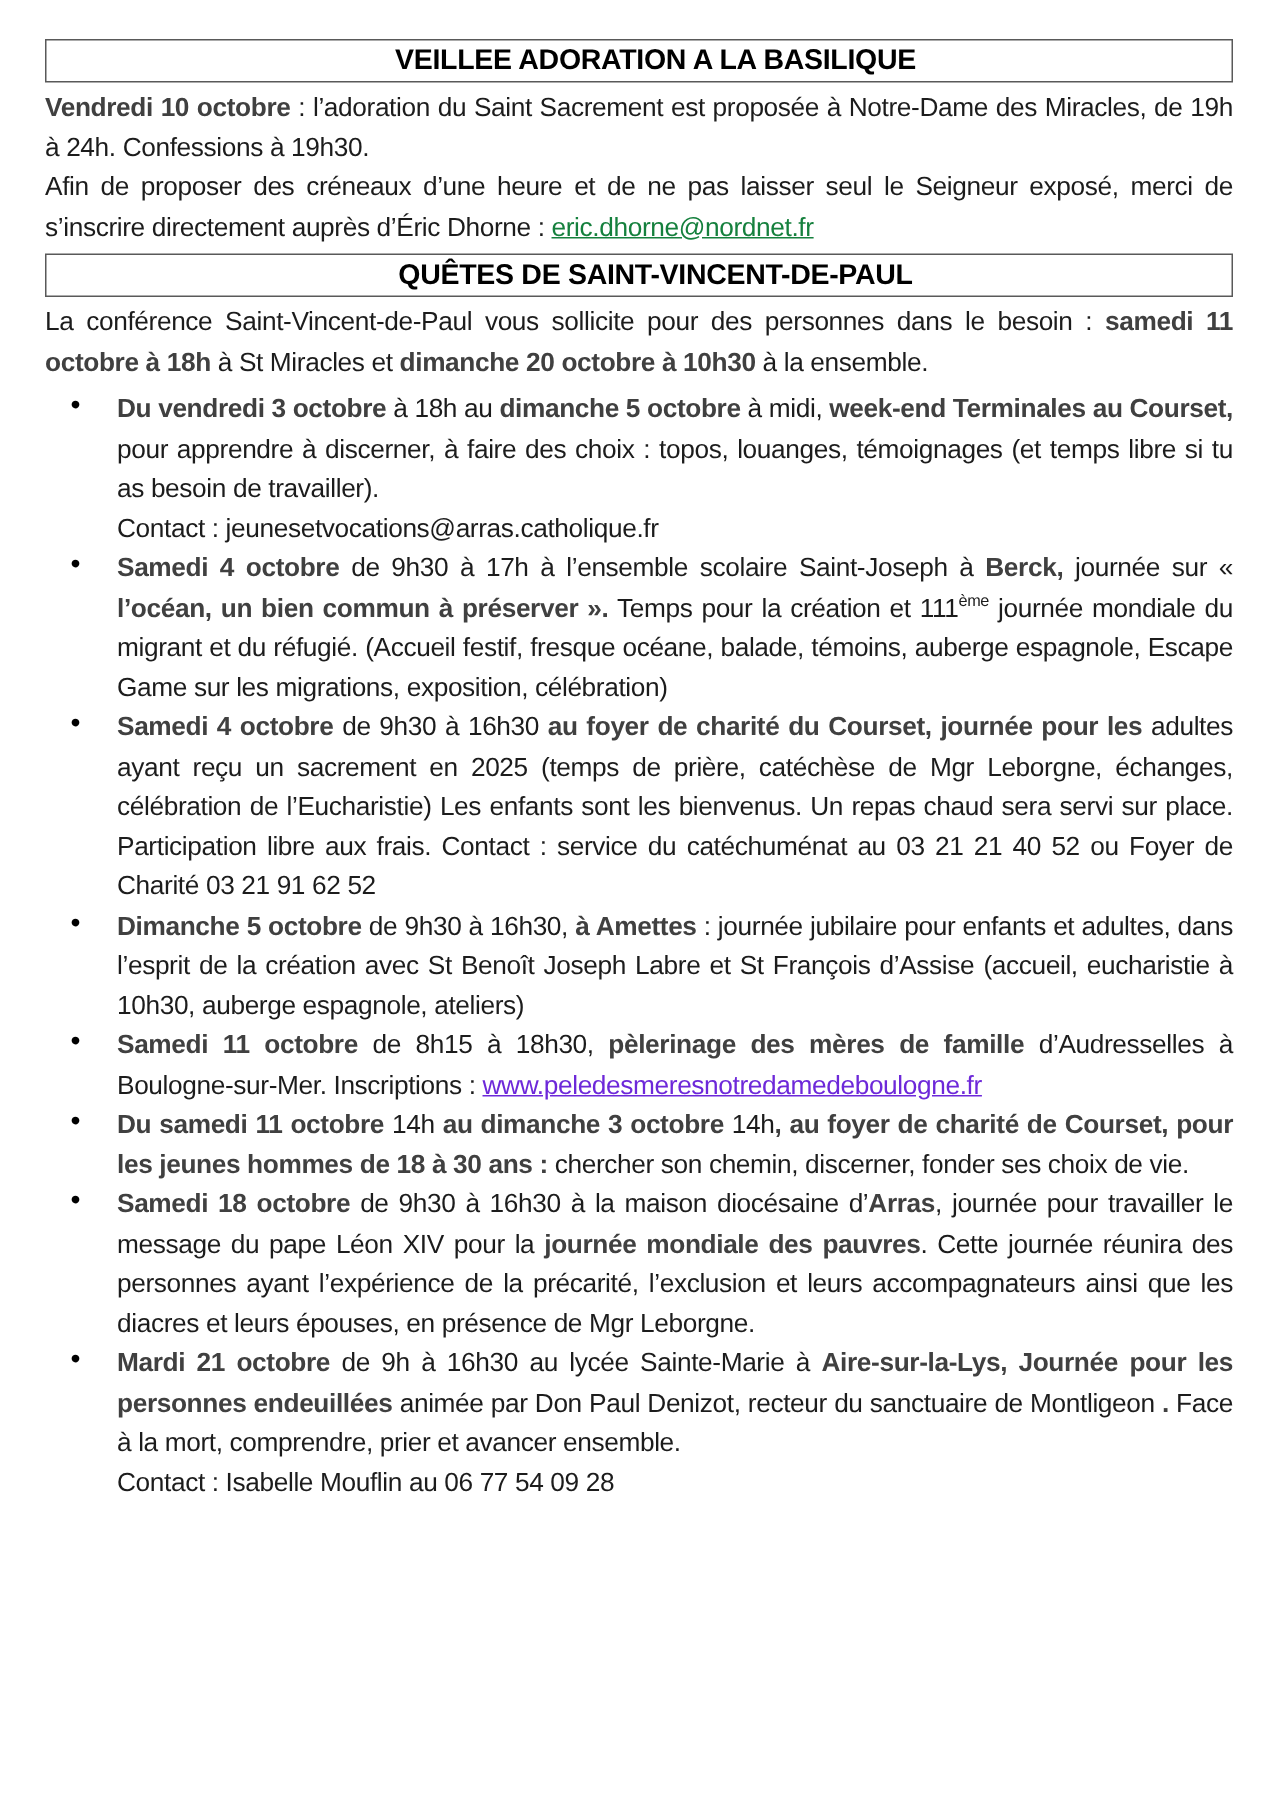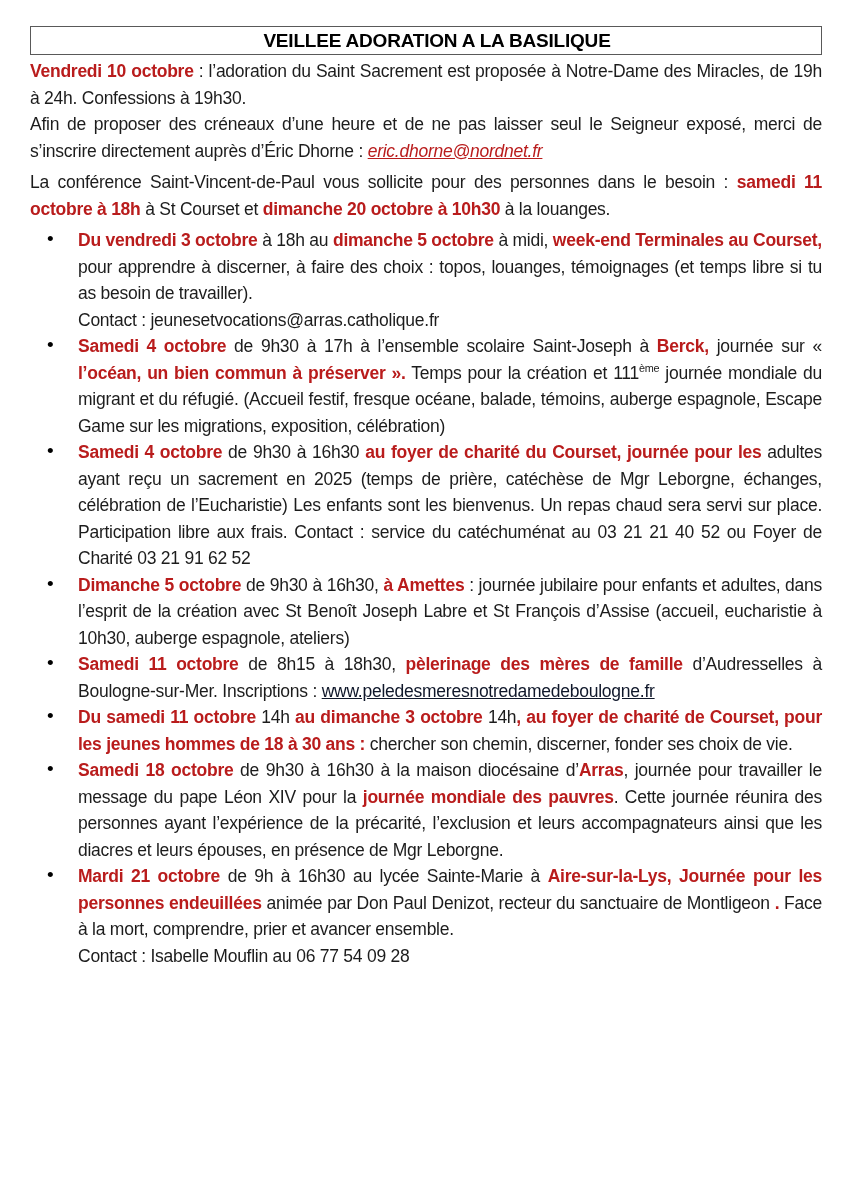--- a/index.html
+++ b/index.html
@@ -23,57 +23,60 @@
     padding-left: 22px;
   }
   .section-content {
     font-size: 17.5px;
     line-height: 26.5px;
     letter-spacing: -0.25px;
     text-align: justify;
     margin-bottom: 5px;
   }
   p.para { margin: 0; }
-  strong { color: #b91c1c; }
+  strong { color: #404040; }
   .bitem { position: relative; padding-left: 48px; }
   .bitem .bullet {
     position: absolute; left: 17px; top: -1px;
     font-size: 19px; color: #000;
   }
   a.link { text-decoration: underline; cursor: pointer; }
   sup { font-size: 0.62em; vertical-align: super; line-height: 0; }
 </style>
 </head>
 <body>
 
 <div class="page">
 
   <div class="section">
     <div class="section-header">
       <span>VEILLEE ADORATION A LA BASILIQUE</span>
     </div>
     <div class="section-content">
         <p class="para"><strong>Vendredi 10 octobre</strong><span> : l’adoration du Saint Sacrement est proposée à Notre-Dame des Miracles, de 19h à 24h. Confessions à 19h30.</span></p>
-        <p class="para"><span>Afin de proposer des créneaux d’une heure et de ne pas laisser seul le Seigneur exposé, merci de s’inscrire directement auprès d’Éric Dhorne : </span><a href="#" class="link" style="color: #b91c1c; font-style: italic;">eric.dhorne@nordnet.fr</a></p>
+        <p class="para"><span>Afin de proposer des créneaux d’une heure et de ne pas laisser seul le Seigneur exposé, merci de s’inscrire directement auprès d’Éric Dhorne : </span><a href="#" class="link" style="color: #15803d;">eric.dhorne@nordnet.fr</a></p>
       </div>
   </div>
 
 
   <div class="section">
+    <div class="section-header">
+      <span>QUÊTES DE SAINT-VINCENT-DE-PAUL</span>
+    </div>
     <div class="section-content">
-        <p class="para"><span>La conférence Saint-Vincent-de-Paul vous sollicite pour des personnes dans le besoin : </span><strong>samedi 11 octobre à 18h</strong><span> à St Courset et </span><strong>dimanche 20 octobre à 10h30</strong><span> à la louanges.</span></p>
+        <p class="para"><span>La conférence Saint-Vincent-de-Paul vous sollicite pour des personnes dans le besoin : </span><strong>samedi 11 octobre à 18h</strong><span> à St Miracles et </span><strong>dimanche 20 octobre à 10h30</strong><span> à la ensemble.</span></p>
       </div>
   </div>
 
   <div class="section">
     <div class="section-content">
         <div class="bitem"><span class="bullet">•</span><span><strong>Du vendredi 3 octobre</strong><span> à 18h au </span><strong>dimanche 5 octobre</strong><span> à midi, </span><strong>week-end Terminales au Courset,</strong><span> pour apprendre à discerner, à faire des choix : topos, louanges, témoignages (et temps libre si tu as besoin de travailler).</span><br><span>Contact : jeunesetvocations@arras.catholique.fr</span></span></div>
         <div class="bitem"><span class="bullet">•</span><span><strong>Samedi 4 octobre</strong><span> de 9h30 à 17h à l’ensemble scolaire Saint-Joseph à </span><strong>Berck,</strong><span> journée sur « </span><strong>l’océan, un bien commun à préserver</strong><strong> ».</strong><span> Temps pour la création et 111</span><span><sup>ème</sup></span><span> journée mondiale du migrant et du réfugié. (Accueil festif, fresque océane, balade, témoins, auberge espagnole, Escape Game sur les migrations, exposition, célébration)</span></span></div>
         <div class="bitem"><span class="bullet">•</span><span><strong>Samedi 4 octobre</strong><span> de 9h30 à 16h30 </span><strong>au foyer de charité du Courset, journée pour les</strong><span> adultes ayant reçu un sacrement en 2025 (temps de prière, catéchèse de Mgr Leborgne, échanges, célébration de l’Eucharistie) Les enfants sont les bienvenus. Un repas chaud sera servi sur place. Participation libre aux frais. Contact : service du catéchuménat au 03 21 21 40 52 ou Foyer de Charité 03 21 91 62 52</span></span></div>
         <div class="bitem"><span class="bullet">•</span><span><strong>Dimanche 5 octobre</strong><span> de 9h30 à 16h30, </span><strong>à Amettes</strong><span> : journée jubilaire pour enfants et adultes, dans l’esprit de la création avec St Benoît Joseph Labre et St François d’Assise (accueil, eucharistie à 10h30, auberge espagnole, ateliers)</span></span></div>
-        <div class="bitem"><span class="bullet">•</span><span><strong>Samedi 11 octobre</strong><span> de 8h15 à 18h30, </span><strong>pèlerinage des mères de famille</strong><span> d’Audresselles à Boulogne-sur-Mer. Inscriptions : </span><a href="#" class="link" style="color: #0f172a;">www.peledesmeresnotredamedeboulogne.fr</a></span></div>
+        <div class="bitem"><span class="bullet">•</span><span><strong>Samedi 11 octobre</strong><span> de 8h15 à 18h30, </span><strong>pèlerinage des mères de famille</strong><span> d’Audresselles à Boulogne-sur-Mer. Inscriptions : </span><a href="#" class="link" style="color: #6d28d9;">www.peledesmeresnotredamedeboulogne.fr</a></span></div>
         <div class="bitem"><span class="bullet">•</span><span><strong>Du samedi 11 octobre</strong><span> 14h </span><strong>au dimanche 3 octobre</strong><span> 14h</span><strong>, au foyer de charité de Courset, pour les jeunes hommes de 18 à 30 ans :</strong><span> chercher son chemin, discerner, fonder ses choix de vie.</span></span></div>
         <div class="bitem"><span class="bullet">•</span><span><strong>Samedi 18 octobre</strong><span> de 9h30 à 16h30 à la maison diocésaine d’</span><strong>Arras</strong><span>, journée pour travailler le message du pape Léon XIV pour la </span><strong>journée mondiale des pauvres</strong><span>. Cette journée réunira des personnes ayant l’expérience de la précarité, l’exclusion et leurs accompagnateurs ainsi que les diacres et leurs épouses, en présence de Mgr Leborgne.</span></span></div>
         <div class="bitem"><span class="bullet">•</span><span><strong>Mardi 21 octobre</strong><span> de 9h à 16h30 au lycée Sainte-Marie à </span><strong>Aire-sur-la-Lys, Journée pour les personnes endeuillées</strong><span> animée par Don Paul Denizot, recteur du sanctuaire de Montligeon </span><strong>.</strong><span> Face à la mort, comprendre, prier et avancer ensemble.</span><br><span>Contact : Isabelle Mouflin au 06 77 54 09 28</span></span></div>
       </div>
   </div>
 
 </div>
 
 </body></html>

